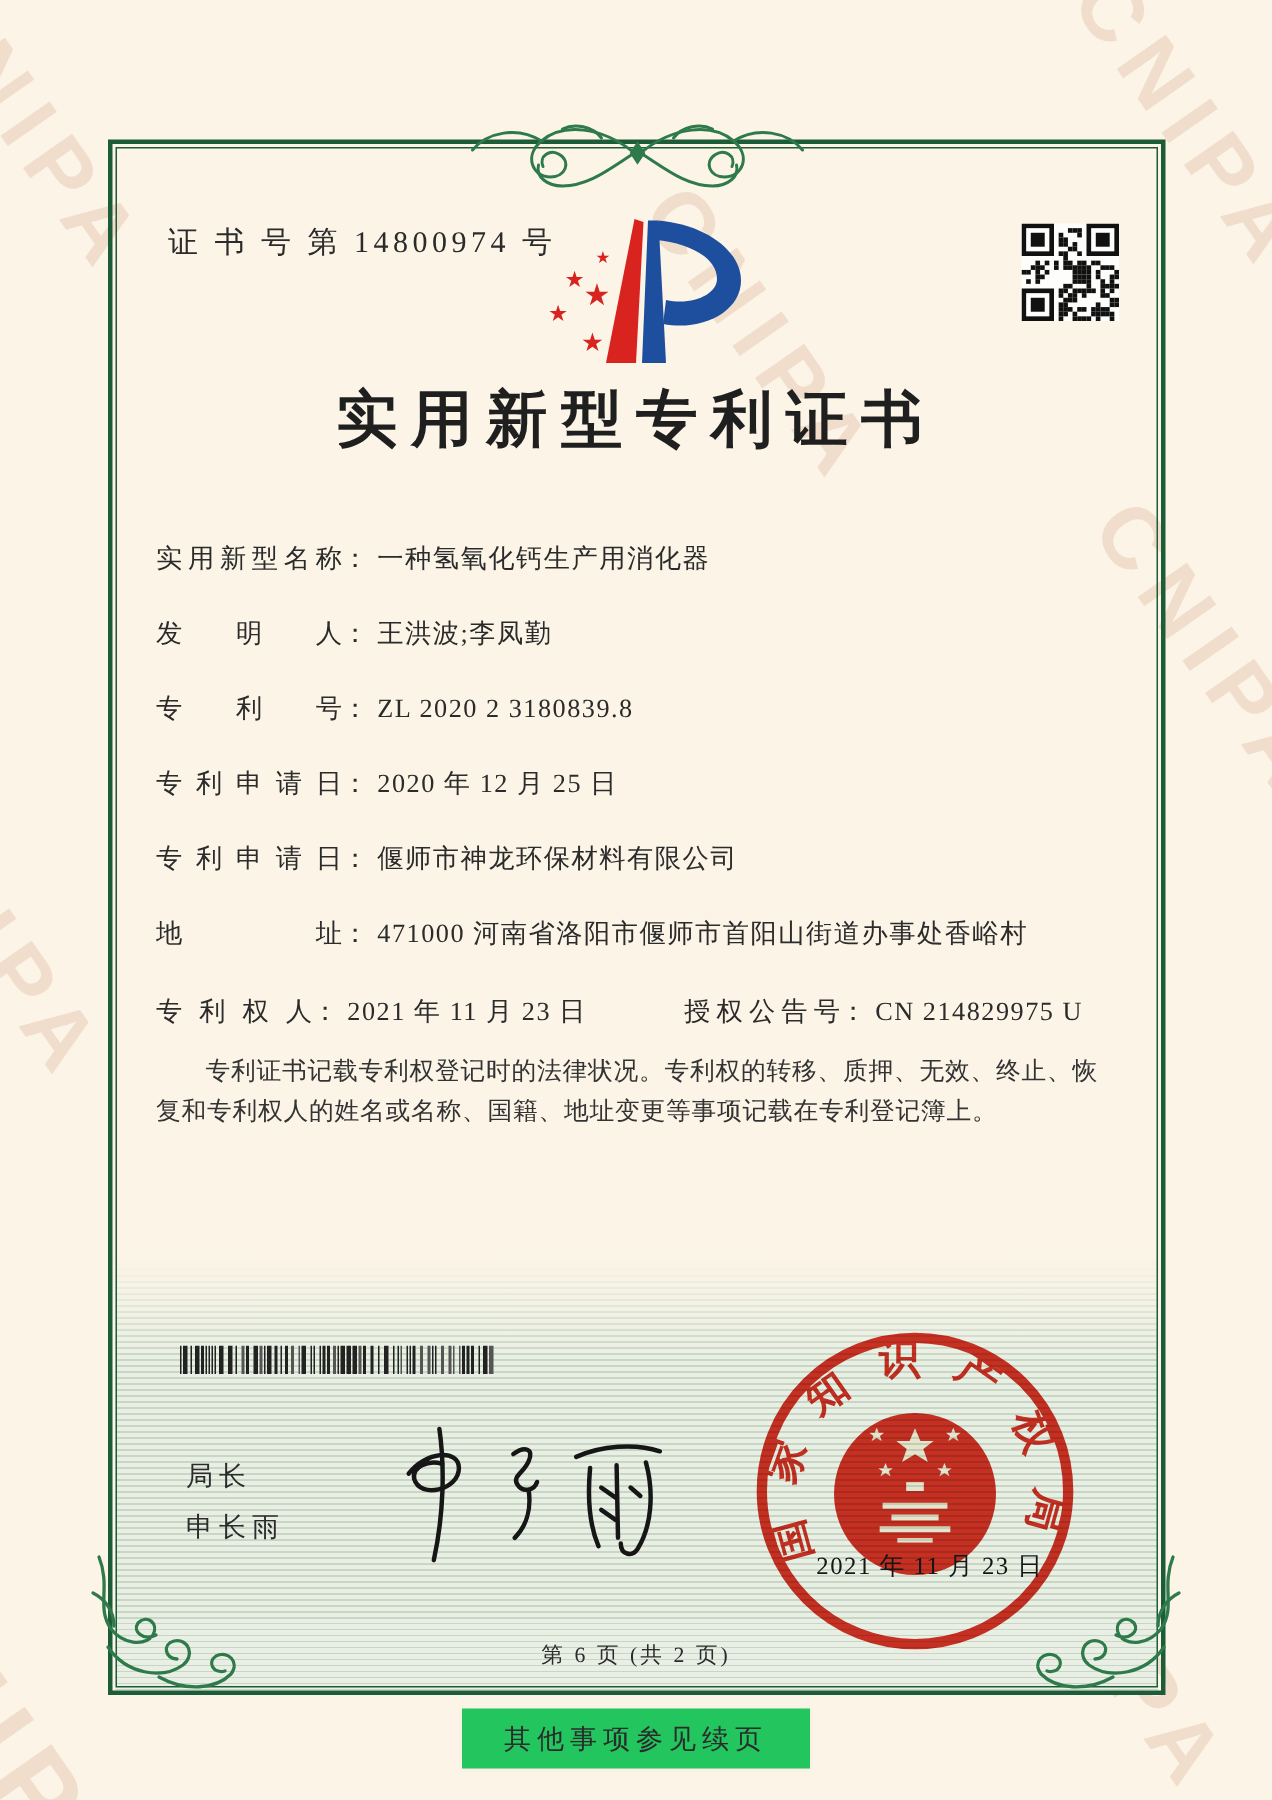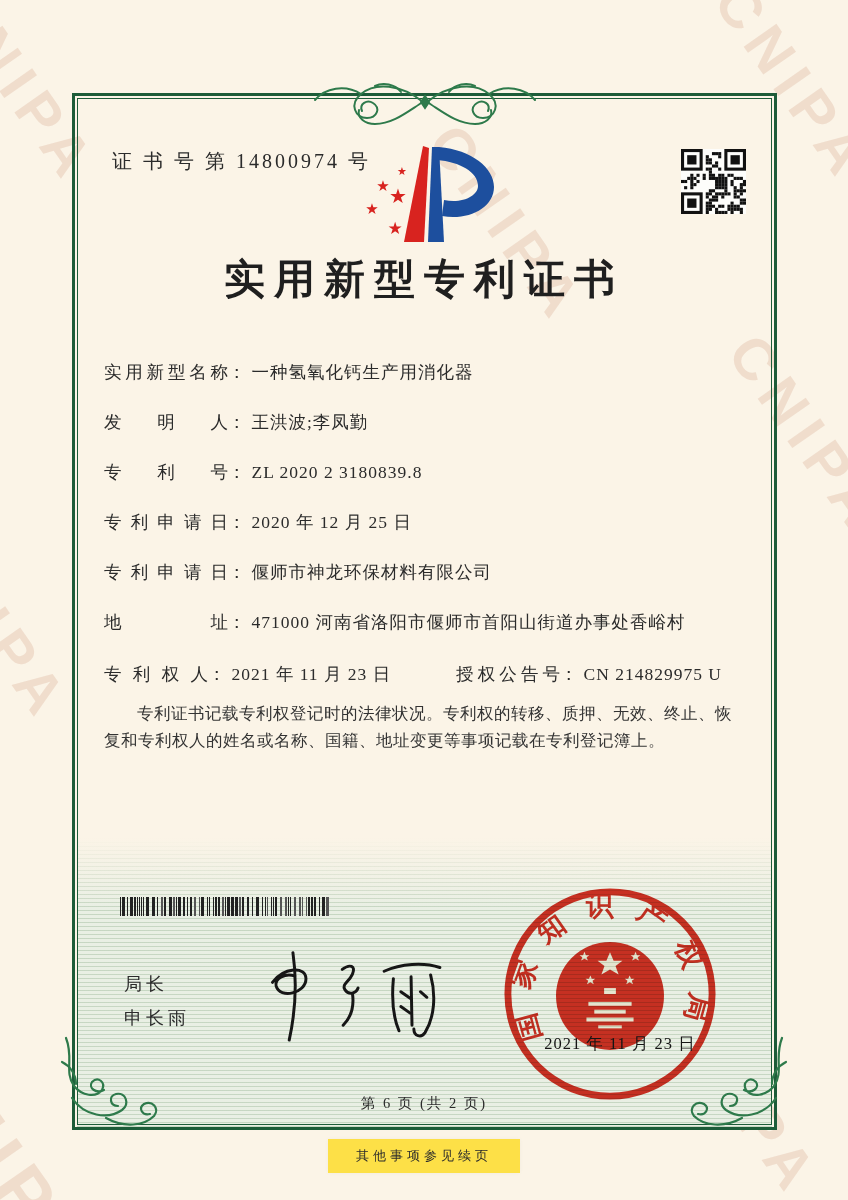--- a/index.html
+++ b/index.html
@@ -59,21 +59,21 @@
   .paras{left:104px;top:700px;width:644px;z-index:4;font-size:16.5px;line-height:27px;color:#333;}
   .paras p{text-indent:2em;letter-spacing:.5px;}
   .sig-label{left:124px;z-index:6;font-size:18px;letter-spacing:4px;}
   .seal-date{
     left:520px;top:1033px;width:200px;text-align:center;z-index:7;
     font-size:16.5px;letter-spacing:1px;color:#151515;
   }
   .page-footer{left:0;top:1094px;width:848px;text-align:center;z-index:6;font-size:14.5px;letter-spacing:2px;}
   .note-wrap{left:0;top:1139px;width:848px;text-align:center;z-index:6;}
   .note{
-    display:inline-block;background:#fde047;padding:8px 28px;font-size:13px;letter-spacing:4px;
+    display:inline-block;background:#22c55e;padding:8px 28px;font-size:18px;letter-spacing:4px;
     box-shadow:0 0 4px rgba(0,0,0,0.04);
   }
   svg{display:block;}
   .logo{left:352px;top:142px;z-index:4;}
   .qr{left:681px;top:149px;z-index:4;background:#fdfdfb;}
   .barcode{left:120px;top:897px;z-index:6;}
   .signature{left:252px;top:942px;z-index:6;}
   .seal{left:502px;top:886px;z-index:6;mix-blend-mode:multiply;opacity:.95;}
   .orn{z-index:4;}
 </style>

